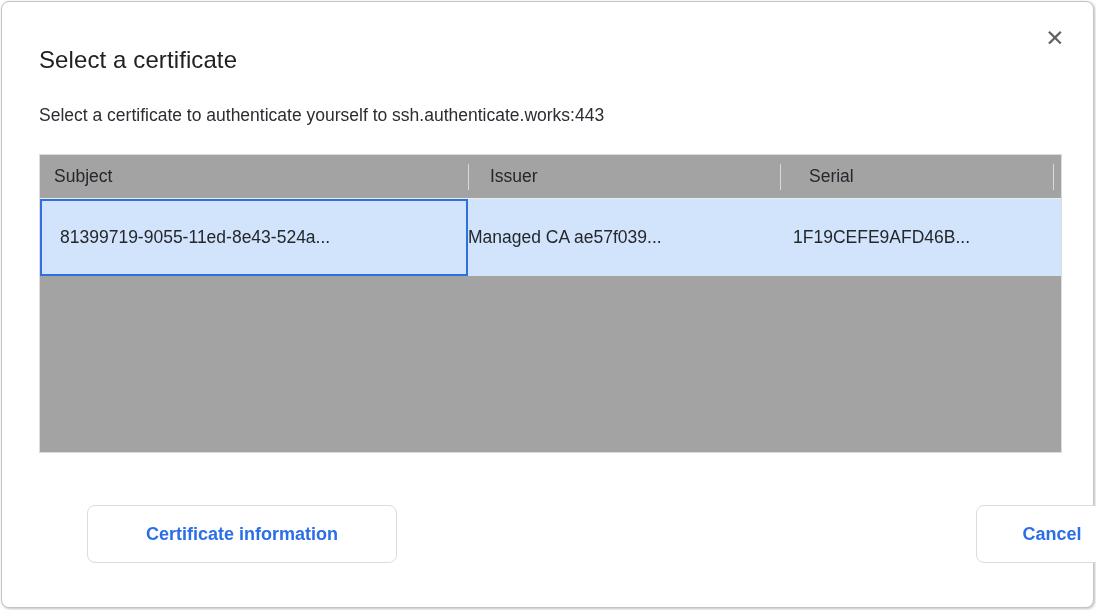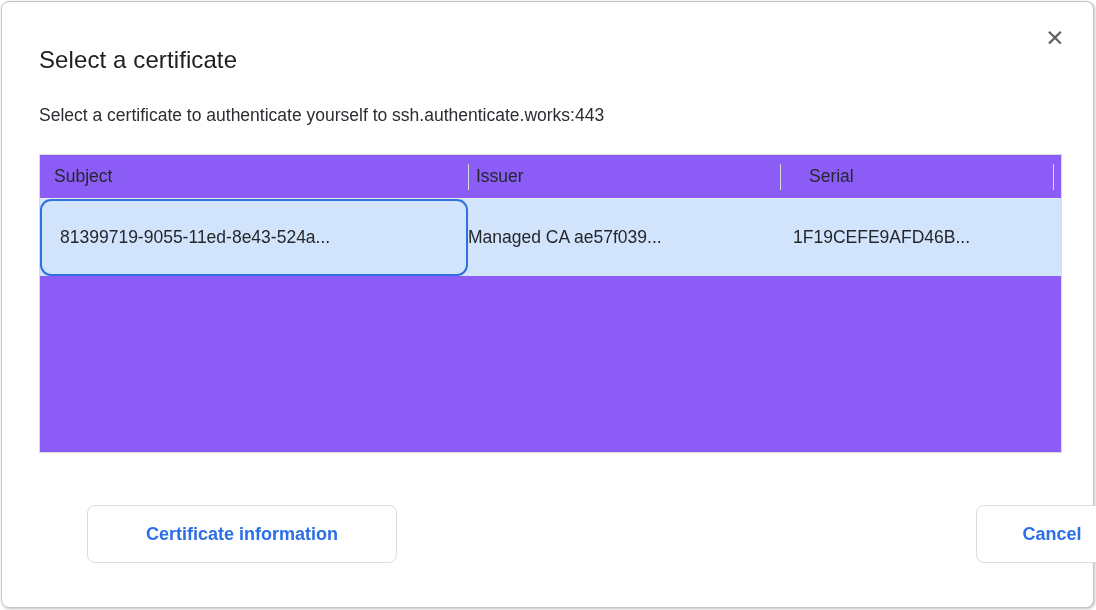--- a/index.html
+++ b/index.html
@@ -22,42 +22,42 @@
   .title{
     position:absolute; left:37px; top:44px;
     font-size:24px; font-weight:400; color:var(--text); letter-spacing:.1px;
   }
   .subtitle{
     position:absolute; left:37px; top:103px;
     font-size:17.5px; font-weight:400; color:#2a2d31;
   }
   .cert-table{
     position:absolute; left:37px; top:152px; width:1023px; height:299px;
-    border:1px solid var(--table-border); background:#8b5cf6;
+    border:1px solid var(--table-border); background:#a3a3a3;
   }
   .thead{display:flex; height:44px; align-items:stretch; border-bottom:1px solid #ececec;}
   .th{
     font-size:17.5px; color:#24272b; display:flex; align-items:center; position:relative;
   }
   .th-subject{width:428px; padding-left:14px;}
-  .th-issuer{width:312px; padding-left:8px;}
+  .th-issuer{width:312px; padding-left:22px;}
   .th-serial{width:273px; padding-left:29px;}
   .th-issuer::before,.th-serial::before,.th-gutter::before{
     content:""; position:absolute; left:0; top:9px; width:1px; height:26px; background:#d9dadc;
   }
   .th-gutter{flex:1; position:relative;}
   .row{
     display:flex; height:77px; align-items:stretch; background:var(--selected-bg); cursor:pointer;
   }
   .cell{
     font-size:17.5px; color:#24272b; display:flex; align-items:center; white-space:nowrap; overflow:hidden;
   }
   .cell-subject{
     width:428px; padding-left:18px;
-    border:2px solid var(--ring); border-radius:11px;
+    border:2px solid var(--ring); border-radius:0;
   }
   .cell-issuer{width:312px; }
   .cell-serial{width:273px; padding-left:13px;}
   .btn{
     position:absolute; top:503px; height:58px; border-radius:8px;
     font-size:18px; font-weight:700; cursor:pointer; font-family:"Liberation Sans",sans-serif;
   }
   .btn-outline{background:#fff; border:1px solid var(--btn-border); color:var(--accent);margin-left:48px;}
   .btn-cert-info{left:37px; width:310px;}
   .btn-ok{left:772px; width:137px; background:var(--ok-bg); border:1px solid var(--ok-bg); color:#fff;}

